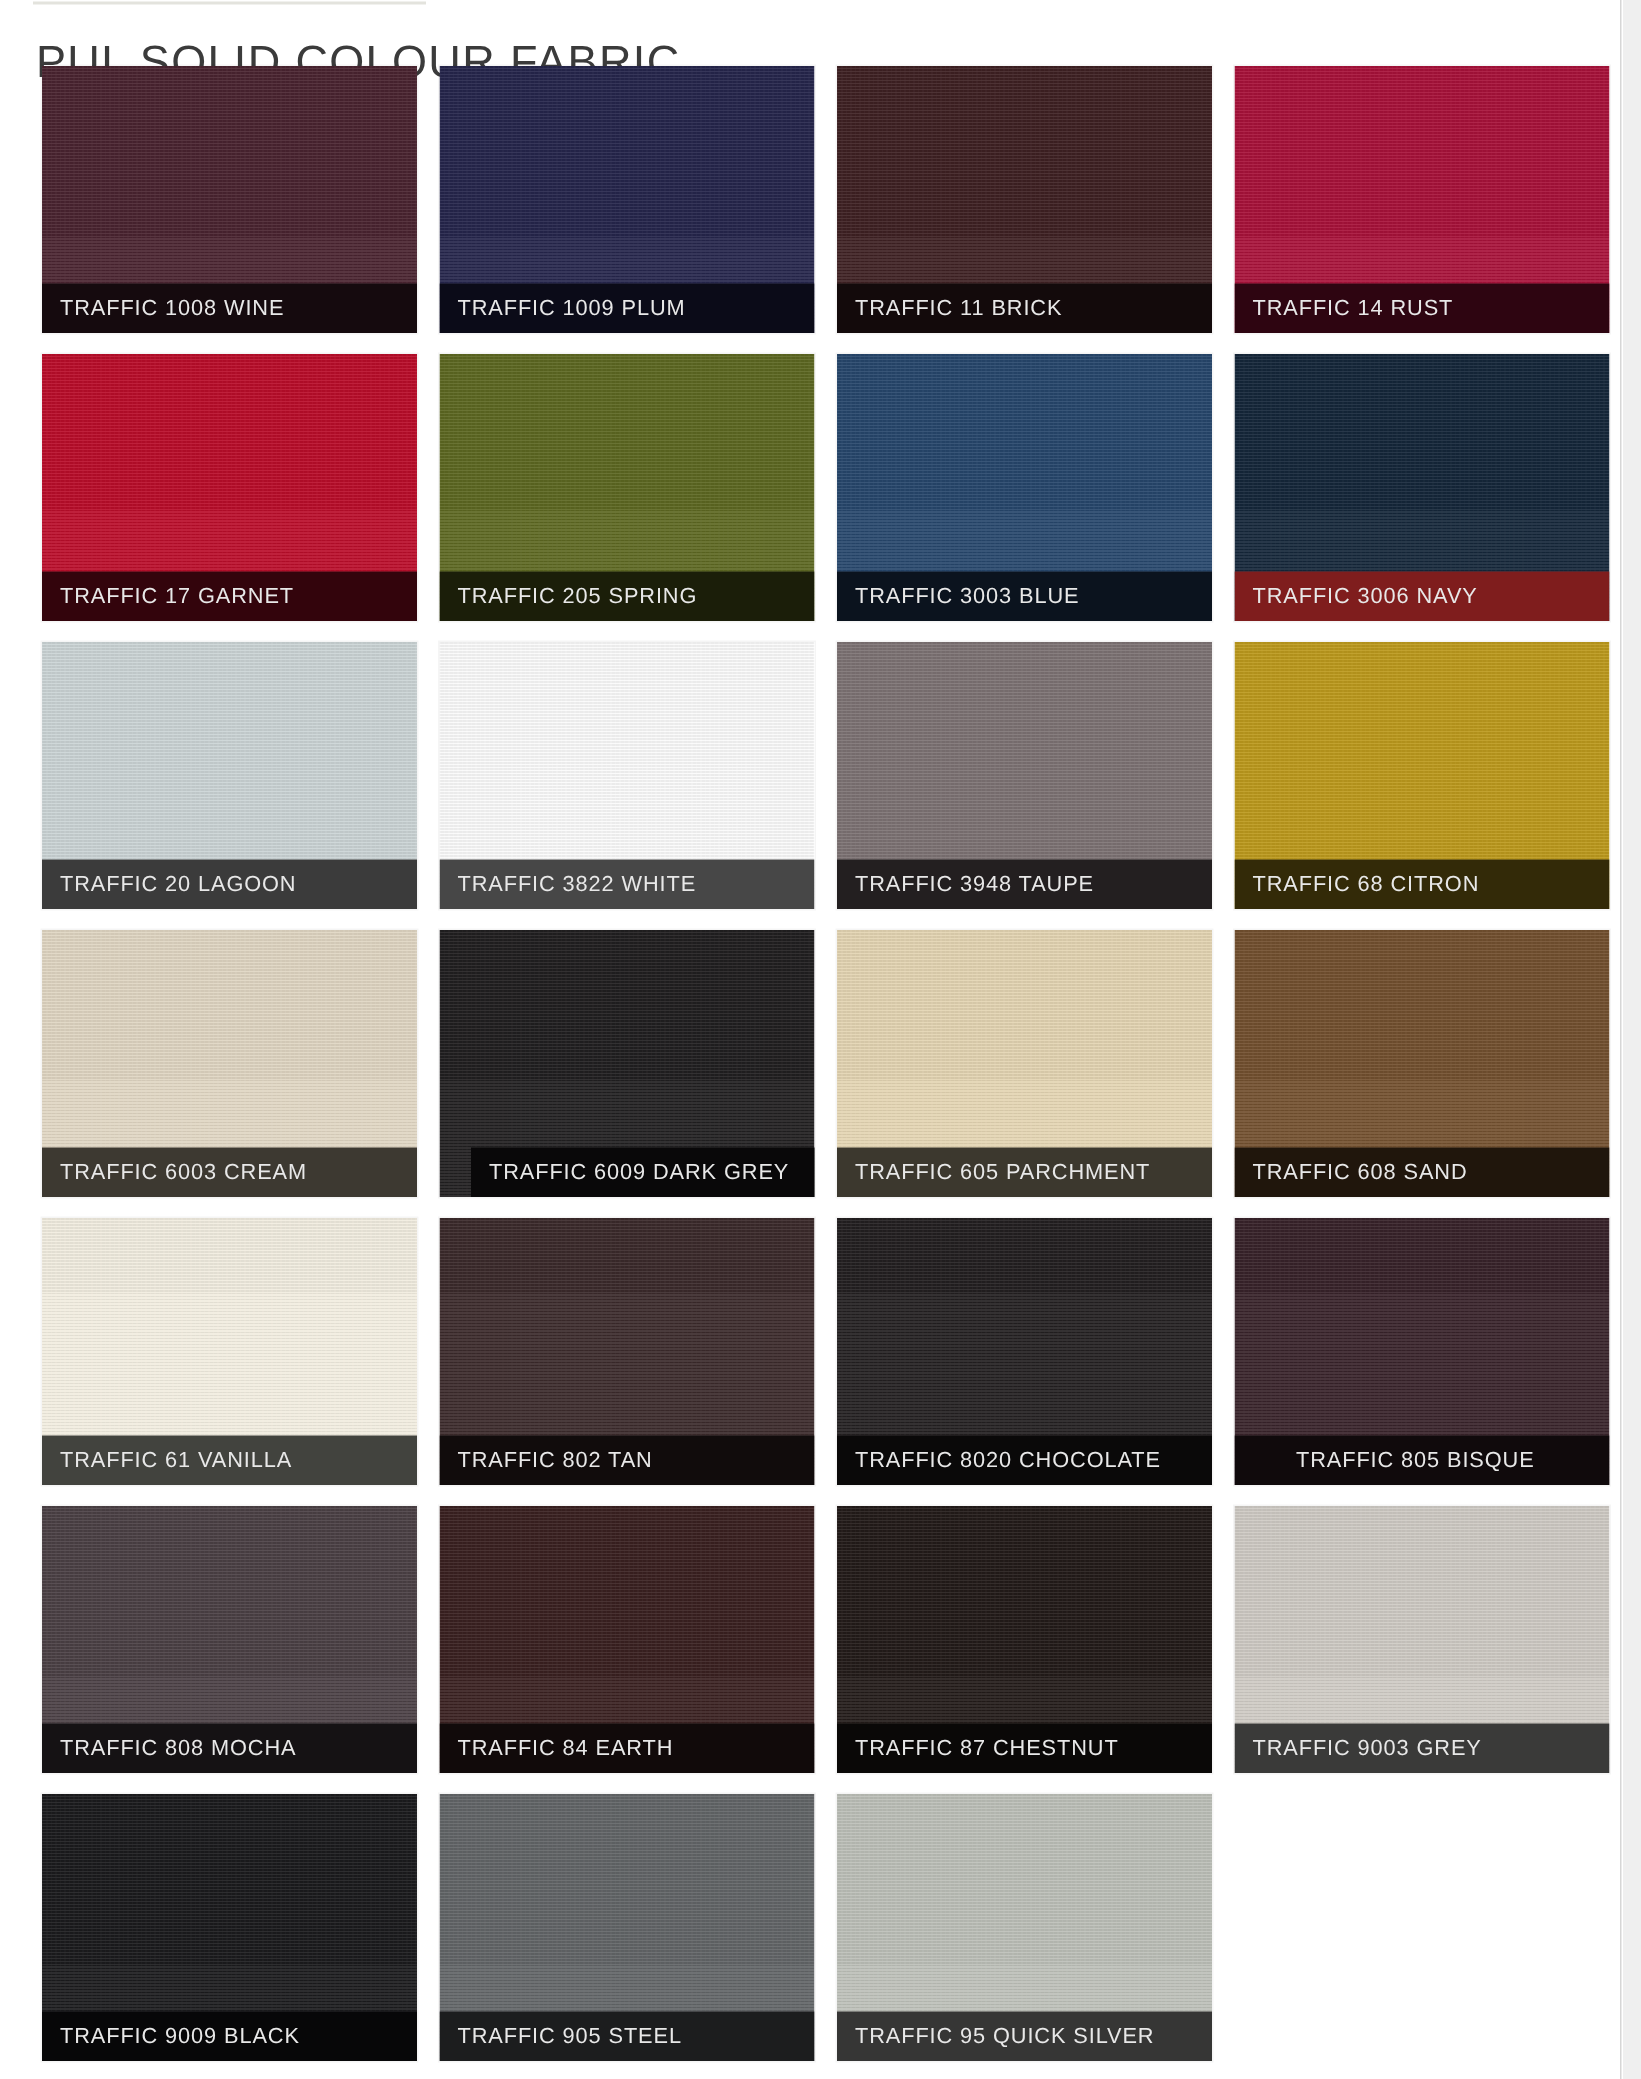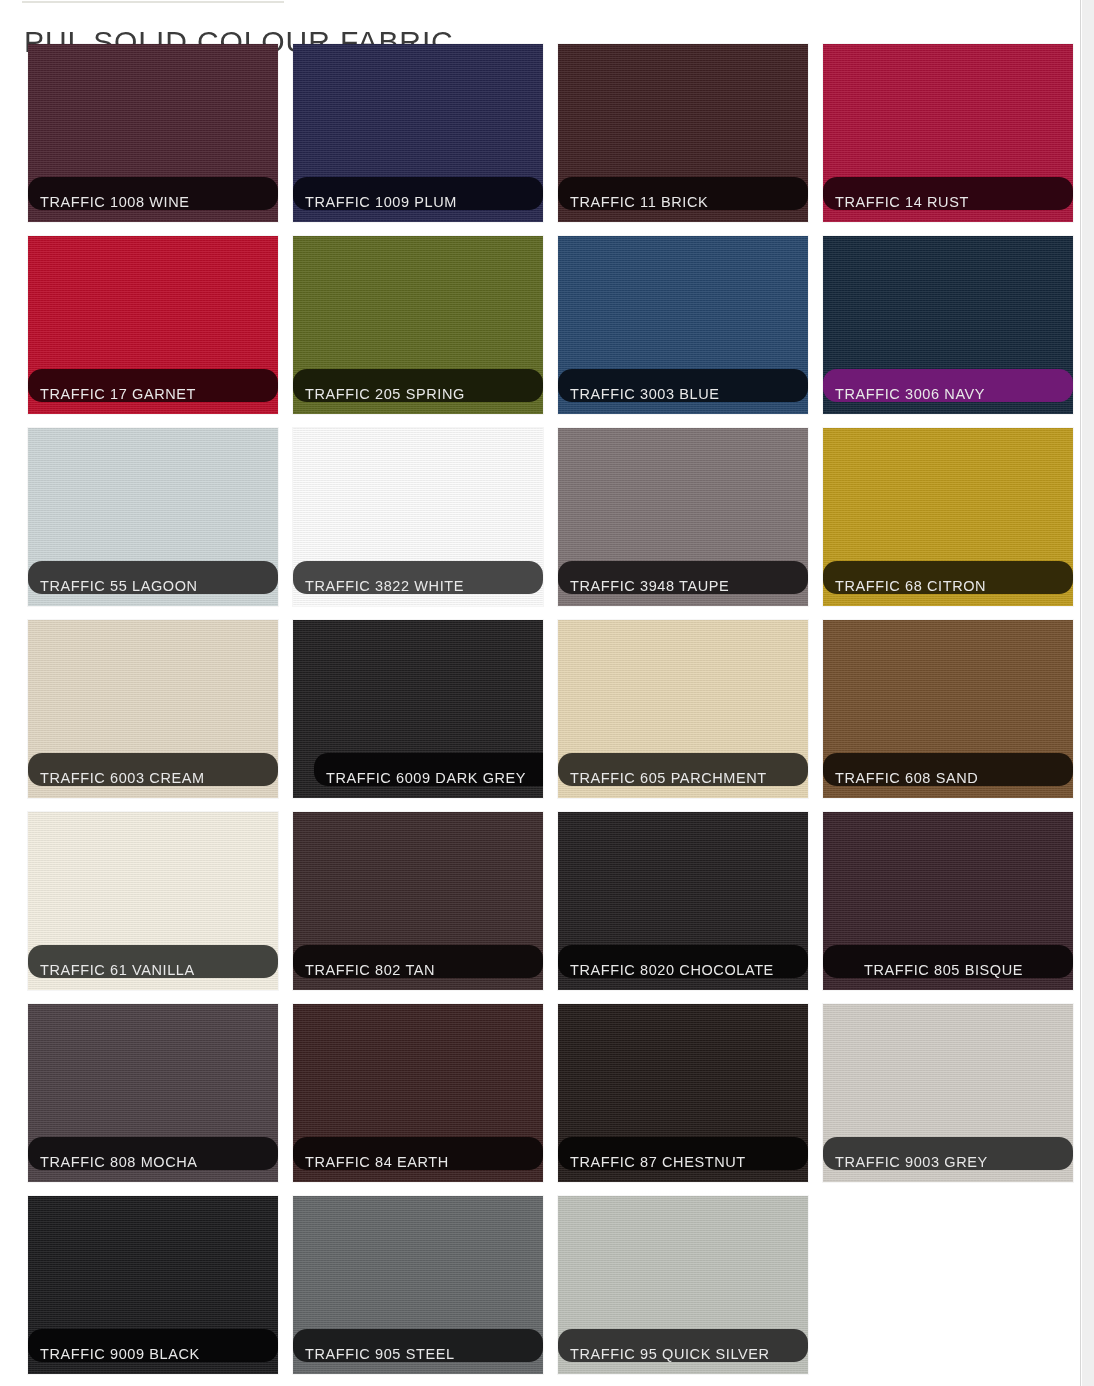--- a/index.html
+++ b/index.html
@@ -98,27 +98,26 @@
         rgba(255,255,255,0.55) 0px,
         rgba(255,255,255,0.55) 1px,
         rgba(0,0,0,0.35) 1px,
         rgba(0,0,0,0.35) 3px);
     pointer-events: none;
   }
 
   .swatch-label {
     position: absolute;
     left: 0;
-    bottom: 12px;
+    bottom: 0;
     width: 100%;
     height: 33px;
     display: flex;
-    align-items: flex-end;
+    align-items: center;
     padding-left: 12px;
-    border-radius: 14px;
   }
 
   .swatch-label-text {
     color: #e8e8e8;
     font-size: 14.5px;
     letter-spacing: 0.6px;
     white-space: nowrap;
     font-family: "Liberation Sans", sans-serif;
     font-weight: 400;
   }
@@ -199,31 +198,31 @@
         <div class="swatch-card">
           <div class="swatch-fill" style="background: rgb(39, 71, 108);"></div>
           <div class="swatch-texture"></div>
           <div class="swatch-label" style="background: rgb(11, 19, 30);">
             <span class="swatch-label-text">TRAFFIC 3003 BLUE</span>
           </div>
         </div>
         <div class="swatch-card">
           <div class="swatch-fill" style="background: rgb(21, 39, 58);"></div>
           <div class="swatch-texture"></div>
-          <div class="swatch-label" style="background: #701a75; margin-top: 32px;">
+          <div class="swatch-label" style="background: #7f1d1d; margin-top: 32px;">
             <span class="swatch-label-text">TRAFFIC 3006 NAVY</span>
           </div>
         </div>
       </div>
       <div class="swatch-row">
         <div class="swatch-card">
           <div class="swatch-fill" style="background: rgb(204, 213, 214);"></div>
           <div class="swatch-texture"></div>
           <div class="swatch-label" style="background: rgb(59, 59, 59);">
-            <span class="swatch-label-text">TRAFFIC 55 LAGOON</span>
+            <span class="swatch-label-text">TRAFFIC 20 LAGOON</span>
           </div>
         </div>
         <div class="swatch-card">
           <div class="swatch-fill" style="background: rgb(251, 251, 251);"></div>
           <div class="swatch-texture"></div>
           <div class="swatch-label" style="background: rgb(71, 71, 71); margin-top: 35px;">
             <span class="swatch-label-text">TRAFFIC 3822 WHITE</span>
           </div>
         </div>
         <div class="swatch-card">

